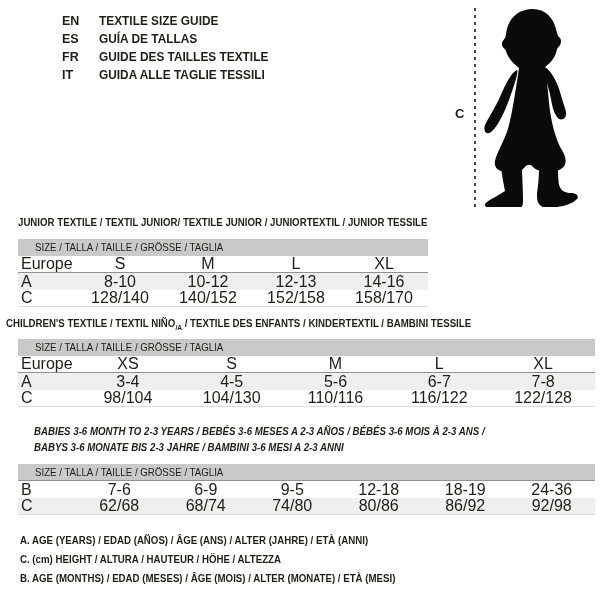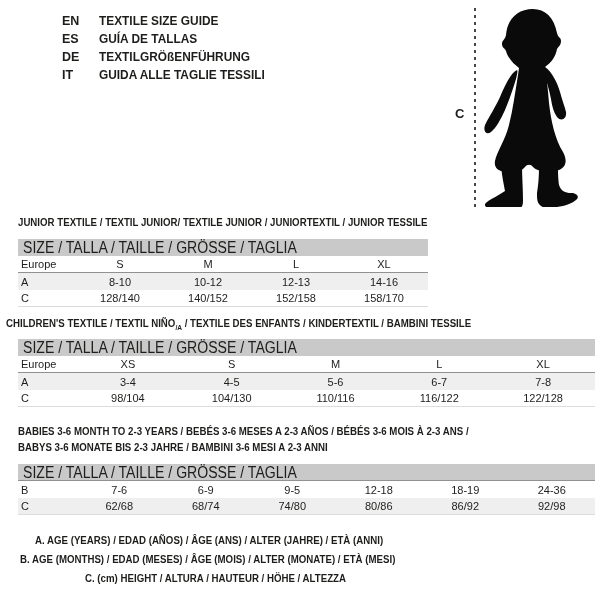--- a/index.html
+++ b/index.html
@@ -23,59 +23,59 @@
   
   .height-label { position:absolute; left:455px; top:106px; font-weight:bold; font-size:13px; }
   .dotted-line  { position:absolute; left:474px; top:8px; width:2px; height:200px;
                   background-image:repeating-linear-gradient(to bottom,#474747 0px,#474747 3px,transparent 3px,transparent 7px); }
   .baby-svg { position:absolute; left:479px; top:9px; }
 
   
   .tbl-title { position:absolute; font-weight:bold; font-size:11px; line-height:14px; }
   .tbl-title.two-line { line-height:16px; }
   .grid { position:absolute; }
-  .size-bar { height:17px; line-height:17px; background:#c9c9c9; font-size:16px; padding-left:5px; color:#1d1d1b; }
+  .size-bar { height:17px; line-height:17px; background:#c9c9c9; font-size:11px; padding-left:17px; color:#1d1d1b; }
   .size-bar.rule { border-bottom:1px solid #919191; }
-  .row { display:flex; align-items:center; height:17px; font-size:11px; }
+  .row { display:flex; align-items:center; height:17px; font-size:16px; }
   .rlabel { width:58px; padding-left:3px; }
   .cell { flex:1; text-align:center; }
   .row.rule    { border-bottom:1px solid #919191; }
   .row.shade   { background:#efefef; }
   .row.endrule { border-bottom:1px solid #dcdcdc; }
 
   #t1-title { left:18px; top:215px; }
   #t1-grid  { left:18px; top:239px; width:410px; }
   #t2-title { left:6px; top:316px; }
   #t2-grid  { left:18px; top:339px; width:577px; }
-  #t3-title { left:18px; top:423px; }
+  #t3-title { left:34px; top:423px;font-style:italic; }
   #t3-grid  { left:18px; top:464px; width:577px; }
 
   sub.title-sub { font-size:7.5px; }
 
   
   .notes { position:absolute; left:20px; top:531px; }
-  .note-line { height:19px; font-weight:bold; font-size:11px; line-height:19px;text-align:center; }
+  .note-line { height:19px; font-weight:bold; font-size:11px; line-height:19px; }
 </style>
 </head>
 <body>
 
 <div class="page">
 
   <div class="lang-list">
     <div class="lang-row">
       <span class="lang-code">EN</span>
       <span class="cx95">TEXTILE SIZE GUIDE</span>
     </div>
     <div class="lang-row">
       <span class="lang-code">ES</span>
       <span class="cx95">GUÍA DE TALLAS</span>
     </div>
     <div class="lang-row">
-      <span class="lang-code">DE</span>
-      <span class="cx95">TEXTILGRÖßENFÜHRUNG</span>
+      <span class="lang-code">FR</span>
+      <span class="cx95">GUIDE DES TAILLES TEXTILE</span>
     </div>
     <div class="lang-row">
       <span class="lang-code">IT</span>
       <span class="cx95">GUIDA ALLE TAGLIE TESSILI</span>
     </div>
   </div>
 
   <span class="height-label">C</span>
   <div class="dotted-line"></div>
   <svg class="baby-svg" width="112" height="198" viewBox="0 0 112 198" xmlns="http://www.w3.org/2000/svg">
@@ -192,20 +192,20 @@
       <span class="cell">86/92</span>
       <span class="cell">92/98</span>
     </div>
   </div>
 
   <div class="notes">
     <div class="note-line">
       <span class="cx">A. AGE (YEARS) / EDAD (AÑOS) / ÂGE (ANS) / ALTER (JAHRE) / ETÀ (ANNI)</span>
     </div>
     <div class="note-line">
+      <span class="cx">C. (cm) HEIGHT / ALTURA / HAUTEUR / HÖHE / ALTEZZA</span>
+    </div>
+    <div class="note-line">
       <span class="cx">B. AGE (MONTHS) / EDAD (MESES) / ÂGE (MOIS) / ALTER (MONATE) / ETÀ (MESI)</span>
     </div>
-    <div class="note-line">
-      <span class="cx">C. (cm) HEIGHT / ALTURA / HAUTEUR / HÖHE / ALTEZZA</span>
-    </div>
   </div>
 
 </div>
 
 </body></html>

